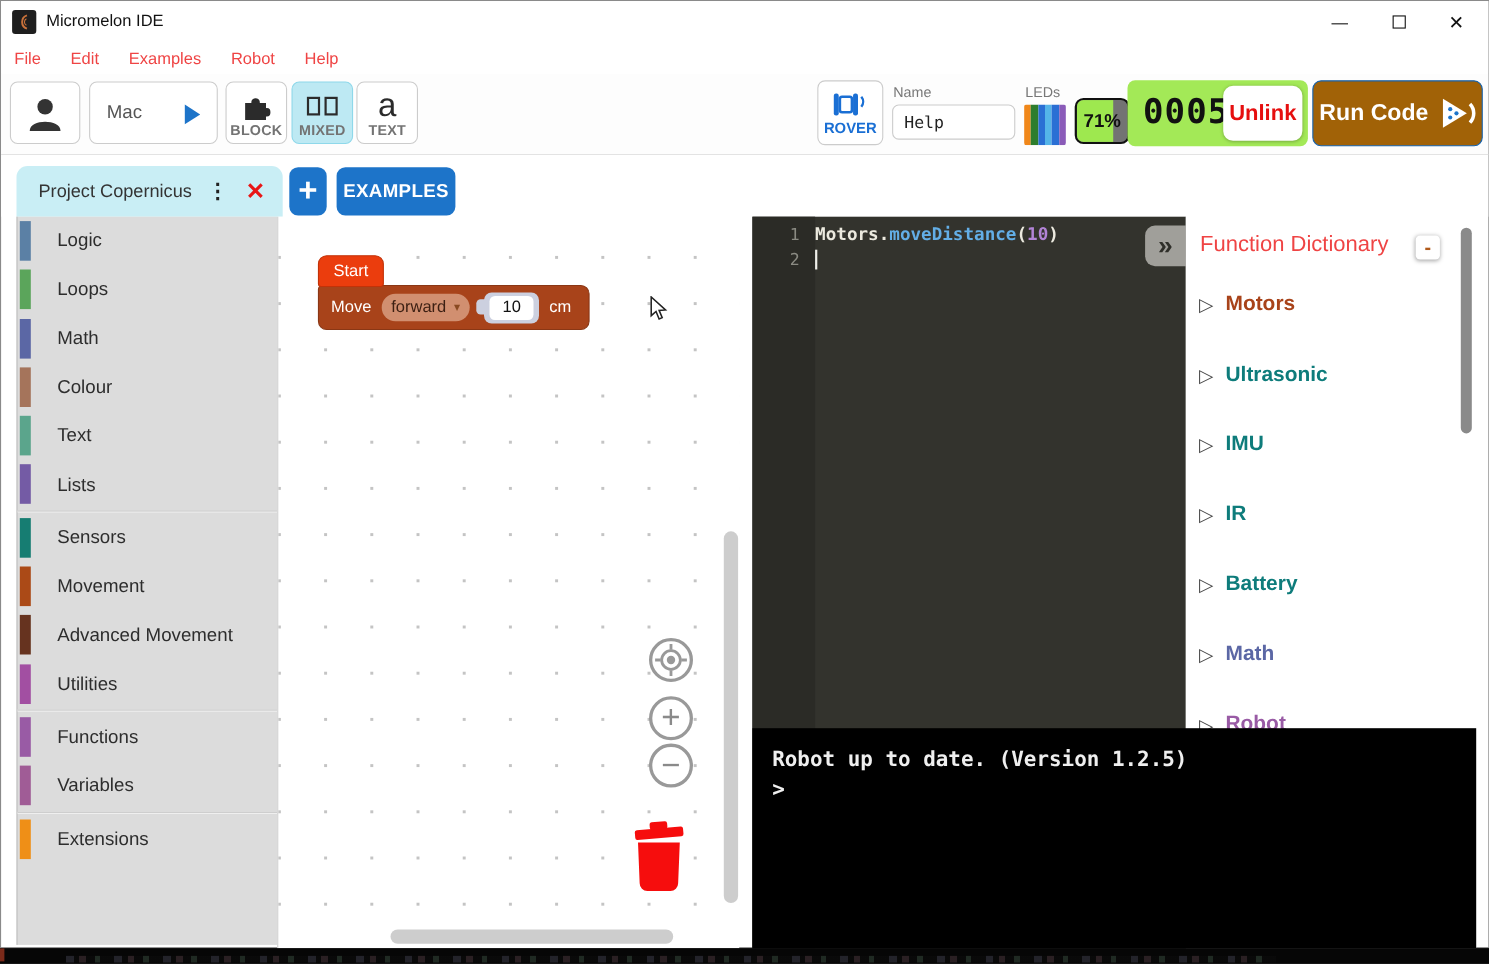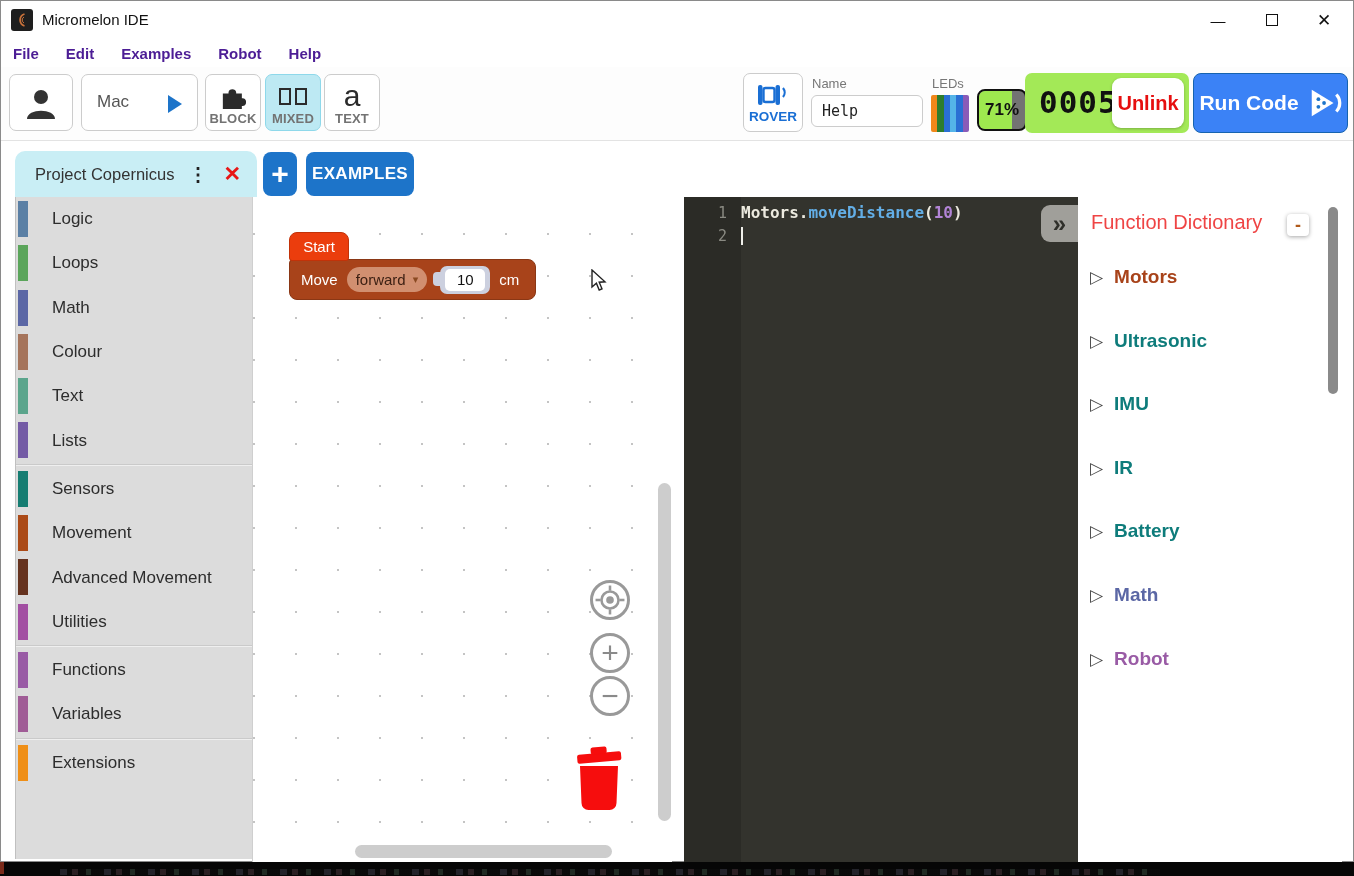--- a/index.html
+++ b/index.html
@@ -13,21 +13,21 @@
   .app-icon { position:absolute; left:10px; top:8px; width:22px; height:22px; background:#1e1e1e; border-radius:3px; display:flex; align-items:center; justify-content:center; }
   .app-title { position:absolute; left:41px; top:10px; font-size:15px; color:#111; }
   .win-btn { position:absolute; top:0; width:46px; height:38px; display:flex; align-items:center; justify-content:center; color:#111; }
   .wb-min { right:112px; font-size:15px; }
   .wb-max { right:58px; }
   .wb-max .sq { width:12px; height:12px; border:1.4px solid #111; }
   .wb-close { right:6px; font-size:17px; }
 
   
   .menubar { position:absolute; left:0; top:38px; width:100%; height:28px; display:flex; align-items:center; padding-left:12px; gap:27px; background:#fff; }
-  .menu-item { font-size:15px; color:#4c1d95;font-weight:bold; }
+  .menu-item { font-size:15px; color:#ef4444; }
 
   
   .toolbar { position:absolute; left:0; top:66px; width:100%; height:74px; background:#fdfdfd; border-bottom:1px solid #e3e3e3; }
   .tb-btn { position:absolute; background:#fff; border:1px solid #ccc; border-radius:7px; }
   .user-btn { left:8px; top:7px; width:64px; height:57px; display:flex; align-items:center; justify-content:center; }
   .mac-btn { left:80px; top:7px; width:117px; height:57px; }
   .mac-label { position:absolute; left:15px; top:17px; font-size:17px; color:#555; }
   .mac-play { position:absolute; right:14px; top:19px; }
   .mode-btn { top:7px; width:56px; height:57px; display:flex; flex-direction:column; align-items:center; justify-content:flex-end; padding-bottom:4px; gap:2px; }
   .mode-label { font-size:13px; font-weight:bold; color:#737373; letter-spacing:.2px; }
@@ -47,21 +47,21 @@
   .led-box { position:absolute; left:930px; top:28px; width:38px; height:37px; display:flex; border-radius:2px; overflow:hidden; }
   .led-box i { flex:1; }
   .battery { position:absolute; left:976px; top:22px; width:50px; height:42px; border:2.5px solid #111; border-radius:8px; background:#737373; overflow:hidden;text-decoration:underline; }
   .battery-fill { position:absolute; left:0; top:0; bottom:0; background:#9ee84f; }
   .battery-text { position:absolute; inset:0; display:flex; align-items:center; justify-content:center; font-size:17px; font-weight:bold; color:#111; }
   .battery-nub { position:absolute; left:1026px; top:31px; width:8px; height:20px; border:2.5px solid #111; border-left:none; border-radius:0 7px 7px 0; background:#fff; }
 
   .green-panel { position:absolute; left:1024px; top:6px; width:164px; height:60px; background:#a3e957; border-radius:7px; }
   .link-code { position:absolute; left:14px; top:11px; font-family:"DejaVu Sans Mono", monospace; font-size:31px; font-weight:bold; color:#111; letter-spacing:1px; }
   .unlink-btn { position:absolute; right:5px; top:5px; width:72px; height:50px; background:#fff; border-radius:9px; box-shadow:0 1px 3px rgba(0,0,0,.25); display:flex; align-items:center; justify-content:center; font-size:20px; font-weight:bold; color:#e60f0f; }
-  .run-btn { position:absolute; left:1192px; top:6px; width:155px; height:60px; background:#3b82f6; border:1px solid #1663af; border-radius:8px; display:flex; align-items:center; justify-content:center; gap:9px; }
+  .run-btn { position:absolute; left:1192px; top:6px; width:155px; height:60px; background:#a16207; border:1px solid #1663af; border-radius:8px; display:flex; align-items:center; justify-content:center; gap:9px; }
   .run-label { color:#fff; font-size:21px; font-weight:bold; }
 
   
   .tabrow { position:absolute; left:0; top:140px; width:100%; height:56px; background:#fff; }
   .project-tab { position:absolute; left:14px; top:10px; width:242px; height:46px; background:#c9eef5; border-radius:10px 10px 0 0; display:flex; align-items:center; }
   .tab-label { margin-left:20px; font-size:16.5px; color:#333; }
   .tab-kebab { margin-left:14px; font-size:19px; font-weight:bold; color:#222; }
   .tab-close { margin-left:16px; font-size:21px; font-weight:bold; color:#e81616; }
   .add-tab-btn { position:absolute; left:262px; top:11px; width:34px; height:44px; background:#1d74c9; border-radius:8px; display:flex; align-items:center; justify-content:center; color:#fff; font-size:30px; font-weight:bold; line-height:30px; }
   .examples-btn { position:absolute; left:305px; top:11px; width:108px; height:44px; background:#1d74c9; border-radius:8px; display:flex; align-items:center; justify-content:center; color:#fff; font-size:17px; font-weight:bold; letter-spacing:.3px; }
@@ -409,20 +409,24 @@
           <span class="dict-label" style="color: rgb(91, 103, 165);">Math</span>
         </div>
     <div class="dict-item" style="top:448px;">
           <span class="dict-tri">▷</span>
           <span class="dict-label" style="color: rgb(153, 91, 165);">Robot</span>
         </div>
 
     <div class="dict-scroll"></div>
   </div>
 
+  <div class="console">
+    <div class="console-line">Robot up to date. (Version 1.2.5)</div>
+    <div class="console-line">&gt;</div>
+  </div>
 
 </div>
 
 <div class="bottom-strip">
   <div class="strip-speck"></div>
   <div class="strip-noise"></div>
 </div>
 </div>
 
 </body></html>

